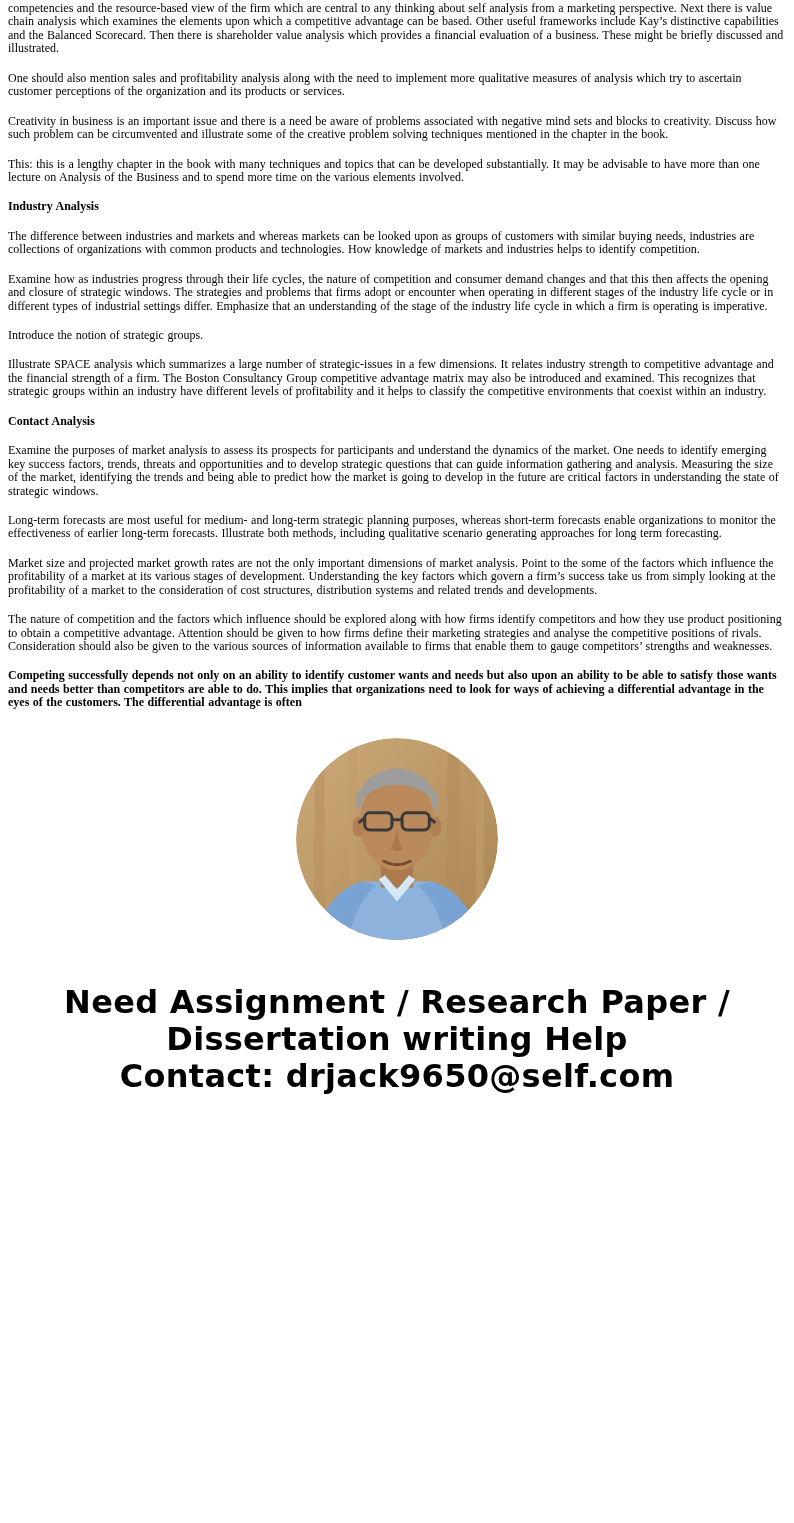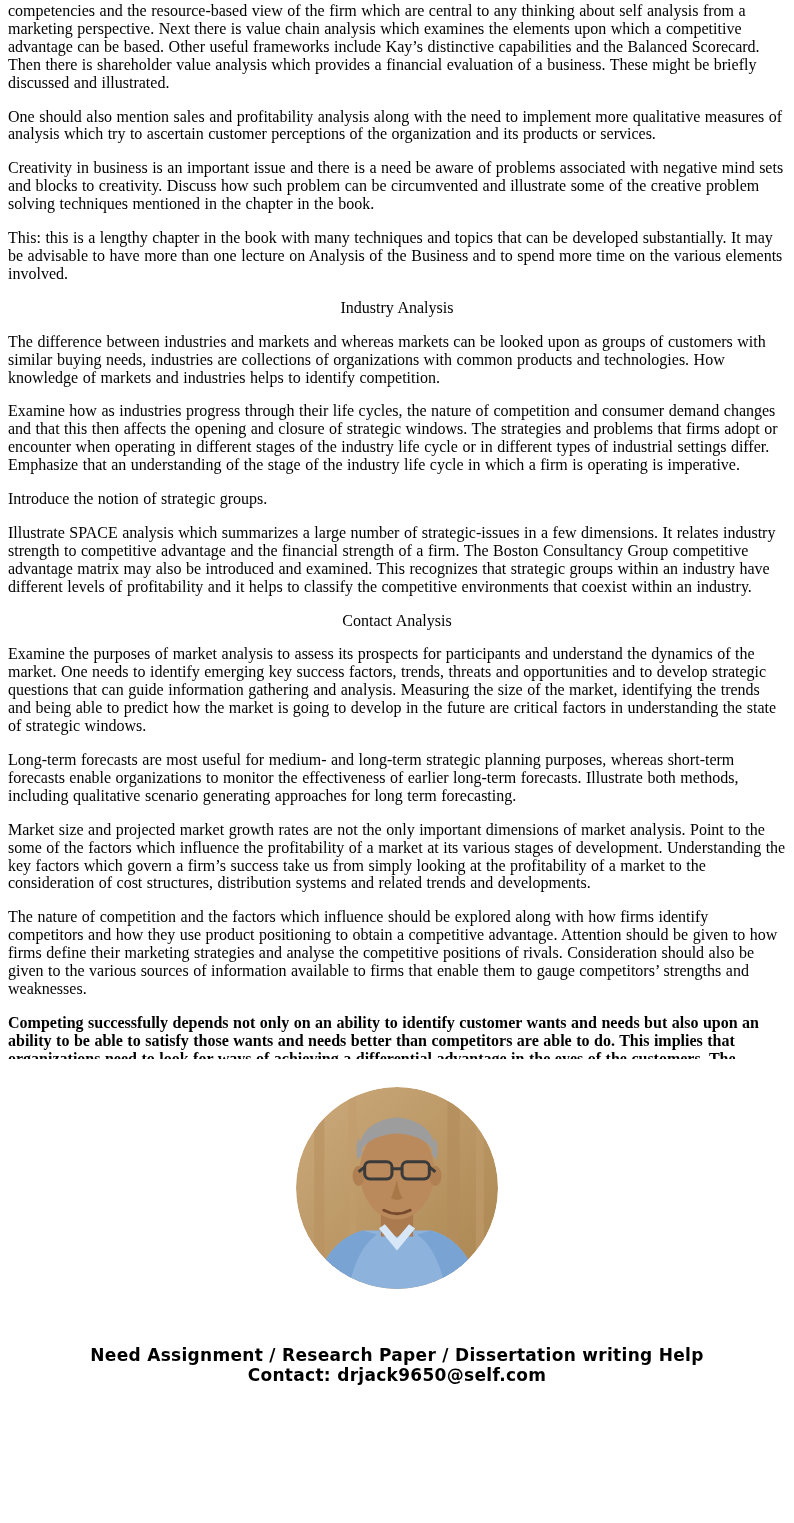--- a/index.html
+++ b/index.html
@@ -9,51 +9,51 @@
     color: #000000;
     font-family: "Liberation Serif", "DejaVu Serif", serif;
   }
   .page {
     width: 794px;
     min-height: 1523px;
     padding: 2px 8px 24px 8px;
     background: #ffffff;
   }
   .block {
-    font-size: 16px;
+    font-size: 12px;
     line-height: 1.12;
     margin: 16px 0;
     word-spacing: 0.5px;
   }
   #doc-body .block:first-child { margin-top: 0; }
-  .heading { font-weight: normal; text-align: center; }
+  .heading { font-weight: bold; }
   .clipped {
     max-height: 45px;
     overflow: hidden;
     margin-bottom: 0;
     font-weight: bold;
   }
   .avatar-wrap {
     margin-top: 28px;
     display: flex;
     justify-content: center;
   }
   .avatar {
     width: 202px;
     height: 202px;
     border-radius: 50%;
     overflow: hidden;
     flex: 0 0 auto;
   }
   .footer {
-    margin-top: 57px;
+    margin-top: 44px;
     text-align: center;
     font-family: "DejaVu Sans", "Liberation Sans", sans-serif;
     font-weight: bold;
-    font-size: 17px;
+    font-size: 32px;
     line-height: 1.16;
     letter-spacing: 0.3px;
     color: #000000;
   }
   .footer-line { margin: 0 auto; max-width: 760px; }
 </style>
 </head>
 <body>
 
 <div class="page">

